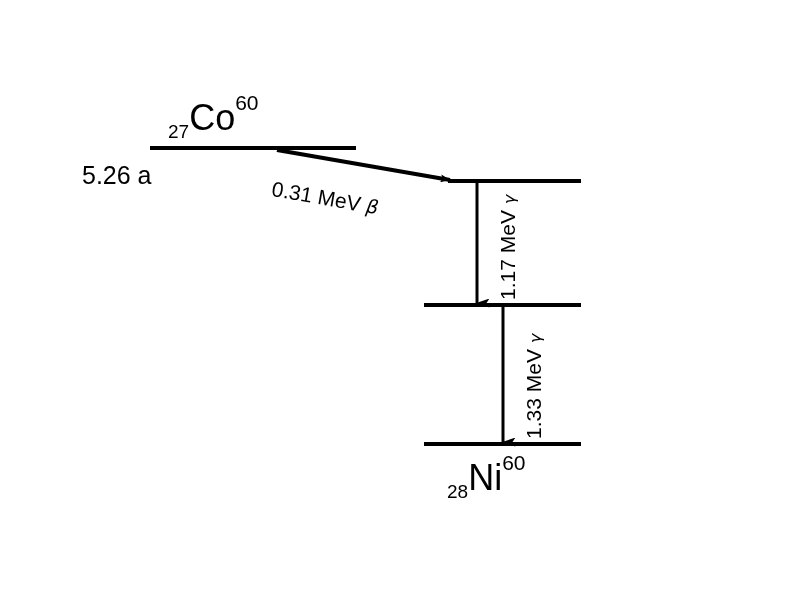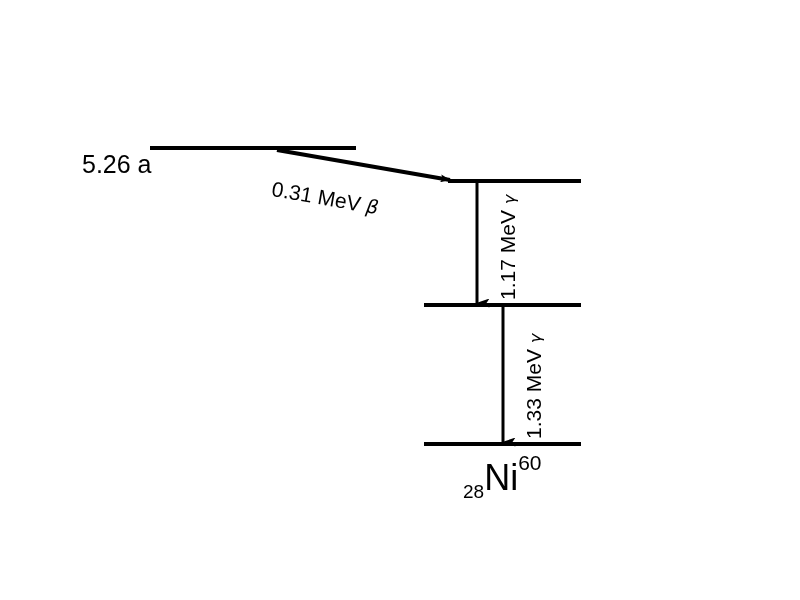--- a/index.html
+++ b/index.html
@@ -51,35 +51,34 @@
 
   
   #daughter-nuclide {
     left: 447px;
     top: 452px;
     font-size: 19px;
   }
   #daughter-nuclide .zsub {
     font-size: 19px;
     vertical-align: -0.42em;
-    margin-left: 16px;
   }
   #daughter-nuclide .sym {
     font-size: 36px;
     margin-top: 24px;
   }
   #daughter-nuclide .asup {
     font-size: 21px;
     vertical-align: 0.95em;
   }
 
   
   #half-life {
     left: 82px;
-    top: 152px;
+    top: 163px;
     font-size: 25px;
   }
 
   
   #beta-label {
     left: 274px;
     top: 178px;
     font-size: 21px;
     transform: rotate(10deg);
     transform-origin: 0 0;
@@ -130,20 +129,23 @@
     <line x1="424" y1="305" x2="581" y2="305" stroke="#000000" stroke-width="4"></line>
     <line x1="424" y1="444" x2="581" y2="444" stroke="#000000" stroke-width="4"></line>
 
     <line x1="277" y1="150" x2="450" y2="180" stroke="#000000" stroke-width="4" marker-end="url(#arrowhead)"></line>
 
     <line x1="477" y1="181" x2="477" y2="303" stroke="#000000" stroke-width="3" marker-end="url(#arrowhead-v)"></line>
 
     <line x1="503" y1="305" x2="503" y2="442" stroke="#000000" stroke-width="3" marker-end="url(#arrowhead-v)"></line>
   </svg>
 
+  <div class="txt" id="parent-nuclide">
+    <span class="zsub">27</span><span class="sym">Co</span><span class="asup">60</span>
+  </div>
 
   <div class="txt" id="half-life">5.26 a</div>
 
   <div class="txt" id="beta-label">
     <span>0.31 MeV </span><span class="greek">β</span>
   </div>
 
   <div class="txt gamma-label" id="gamma1-label">
     <span>1.17 MeV </span><span class="greek">γ</span>
   </div>

